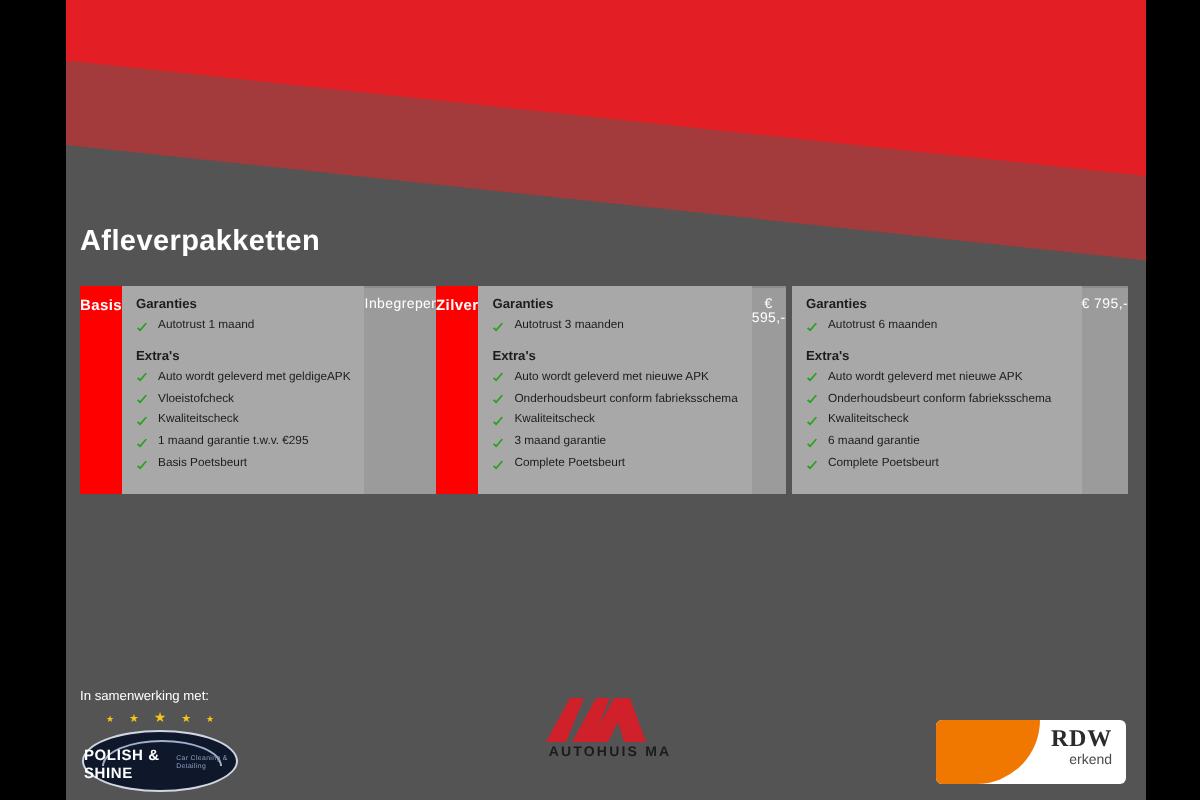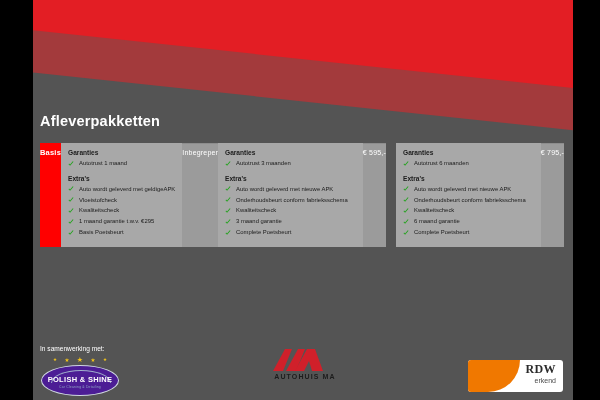--- a/index.html
+++ b/index.html
@@ -145,24 +145,24 @@
   .ps-stars span:nth-child(1),
   .ps-stars span:nth-child(5) { font-size: 4.5px; margin-bottom: 1px; }
   .ps-stars span:nth-child(2),
   .ps-stars span:nth-child(4) { font-size: 5.5px; }
   .ps-stars span:nth-child(3) { font-size: 7px; }
   .ps-oval {
     position: absolute;
     left: 0; top: 9px;
     width: 78px; height: 31px;
     border-radius: 50%;
-    background: #4c1d95;
+    background: #0f172a;
     border: 1.4px solid #cfd6e2;
     display: flex;
-    flex-direction: column;
+    flex-direction: row;
     align-items: center;
     justify-content: center;
   }
   .ps-arc {
     position: absolute;
     left: 9px; top: 4px;
     width: 60px; height: 13px;
     border-radius: 50% 50% 0 0 / 100% 100% 0 0;
     border: 1.2px solid #9fb0cc;
     border-bottom: none;
@@ -304,20 +304,21 @@
                   </svg>
                 </span>
               <span>Basis Poetsbeurt</span>
             </li>
           </ul>
         </div>
         <div class="card-footer">Inbegrepen</div>
       </div>
 
       <div class="card">
+        <div class="card-header">Zilver</div>
         <div class="card-body">
           <div class="sec-title">Garanties</div>
           <ul class="feat-list">
             <li class="feat">
               <span class="check">
                   <svg viewBox="0 0 12 12">
                     <path d="M1 6.4 L4.2 9.6 L11 1.6 L9.6 0.7 L4.1 7 L2.2 5.2 Z" fill="#22a31c"></path>
                   </svg>
                 </span>
               <span>Autotrust 3 maanden</span>

